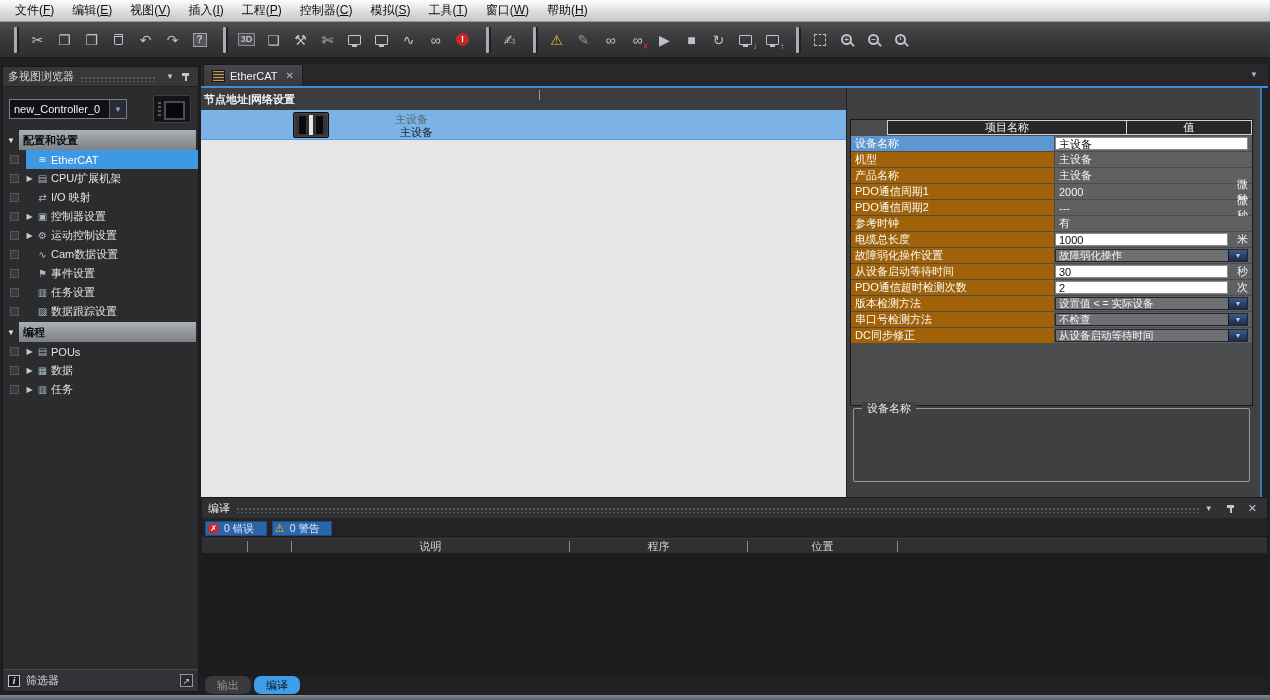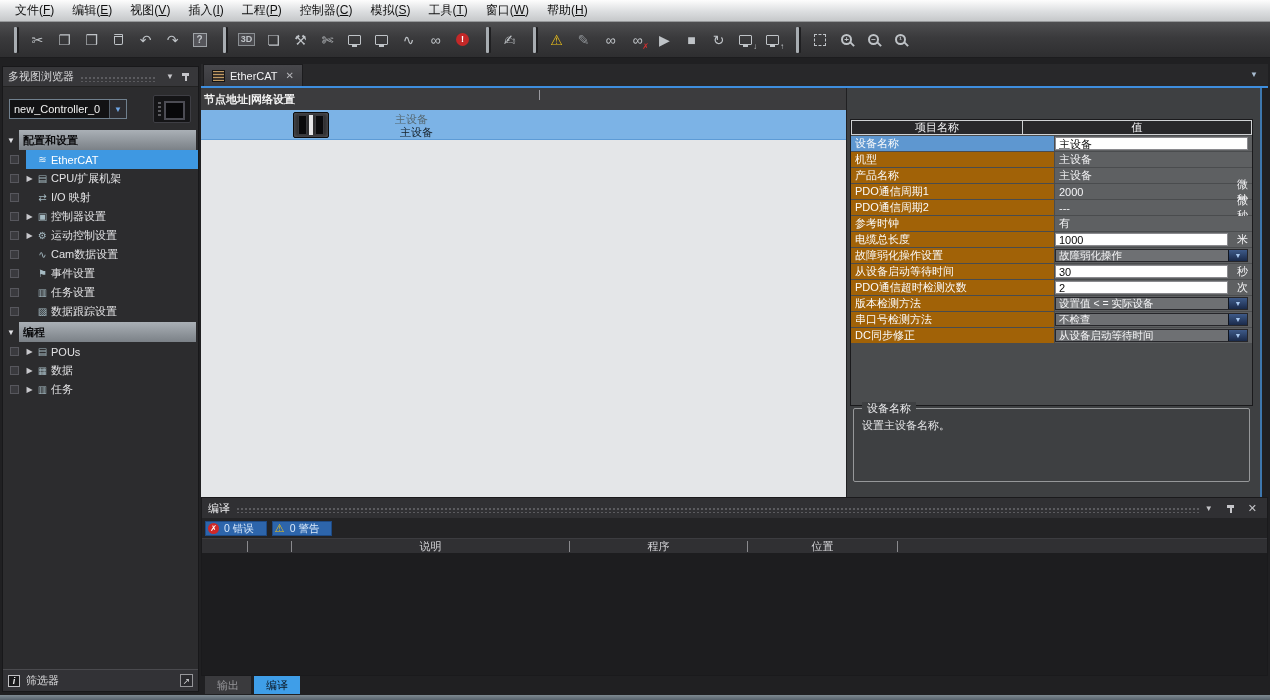--- a/index.html
+++ b/index.html
@@ -117,21 +117,21 @@
   .master-line2 { position:absolute; left:199px; top:15px; font-size:11px; color:#141e26; }
 
   
   .rpanel { position:absolute; left:847px; top:30px; width:415px; height:409px; background:#3e4042; }
   .rpanel::after { content:''; position:absolute; right:0; top:0; bottom:0; width:2px; background:#3e77ae; }
   .prop-grid { position:absolute; left:3px; right:9px; top:31px; height:287px;
     background:#4a4c4e; border:1px solid #1a1a1c; }
   .prop-head { display:flex; height:15px; }
   .ph-cell { background:#28282a; border:1px solid #d0d2d4; color:#f4f4f6; font-size:11px;
     display:flex; align-items:center; justify-content:center; line-height:1; }
-  .ph-label { width:172px; }
+  .ph-label { width:240px;margin-left:36px; }
   .ph-value { flex:1; margin-left:-1px; }
   .prop-row { display:flex; height:15px; margin-top:1px; }
   .prop-label { width:203px; background:#a16207; color:#fafafa; font-size:11px; display:flex;
     align-items:center; padding-left:4px; white-space:nowrap; overflow:hidden; }
   .prop-label.sel { background:#5e97d0; }
   .prop-value { flex:1; margin-left:1px; background:#5e6062; display:flex; align-items:center; padding-right:4px; }
   .val-text { font-size:11px; color:#f4f4f6; padding-left:4px; flex:1; }
   .val-input { flex:1; height:13px; background:#ffffff; color:#0a0a0a; font-size:11px; line-height:13px;
     padding-left:3px; border:1px solid #8a8a8e; }
   .val-select { flex:1; height:13px; background:#6e7073; border:1px solid #26262a; display:flex; align-items:center; }
@@ -161,21 +161,21 @@
     font-weight:bold; display:flex; align-items:center; justify-content:center; }
   .warn-ico { color:#f0c419; font-size:11px; line-height:1; }
   .bp-cols { height:15px; display:flex; align-items:center; background:#303033; border-top:1px solid #3c3c40; }
   .bp-col { height:11px; border-right:1px solid #8a8a8e; color:#d4d4d8; font-size:11px;
     display:flex; align-items:center; justify-content:center; line-height:1; }
   .c1{width:46px;} .c2{width:44px;} .c3{width:278px;} .c4{width:178px;} .c5{width:150px;} .c6{flex:1; border-right:none;}
   .bp-content { flex:1; background:#1d1d1f; }
 
   
   .btabs { position:absolute; left:205px; top:618px; height:18px; display:flex; }
-  .btab { padding:0 12px; height:18px; display:flex; align-items:center; font-size:11px; margin-right:3px; }
+  .btab { padding:0 12px; height:18px; display:flex; align-items:center; font-size:11px; margin-right:3px;border-radius:7px; }
   .btab.inactive { background:#3a3a3d; color:#96969a; }
   .btab.active { background:#3f9ee8; color:#0c1824; }
   .frame-bottom { position:absolute; left:0; right:0; bottom:0; height:5px;
     background:linear-gradient(#7e8a92,#57626c); }
 </style>
 </head>
 <body>
 
 <div class="window">
 
@@ -534,21 +534,20 @@
                 <div class="val-select">
                   <span class="sel-text">从设备启动等待时间</span>
                   <span class="sel-btn">▼</span>
                 </div>
               </div>
             </div>
           </div>
       </div>
       <div class="help-box">
         <span class="help-title">设备名称</span>
-        <div class="help-text">设置主设备名称。</div>
       </div>
     </div>
 
     <div class="bpanel">
       <div class="bp-title">
         <span class="bp-title-label">编译</span>
         <span class="dots"></span>
         <span class="bp-icons">
           <span class="bp-caret">▼</span>
           <span class="pin-icon"></span>

